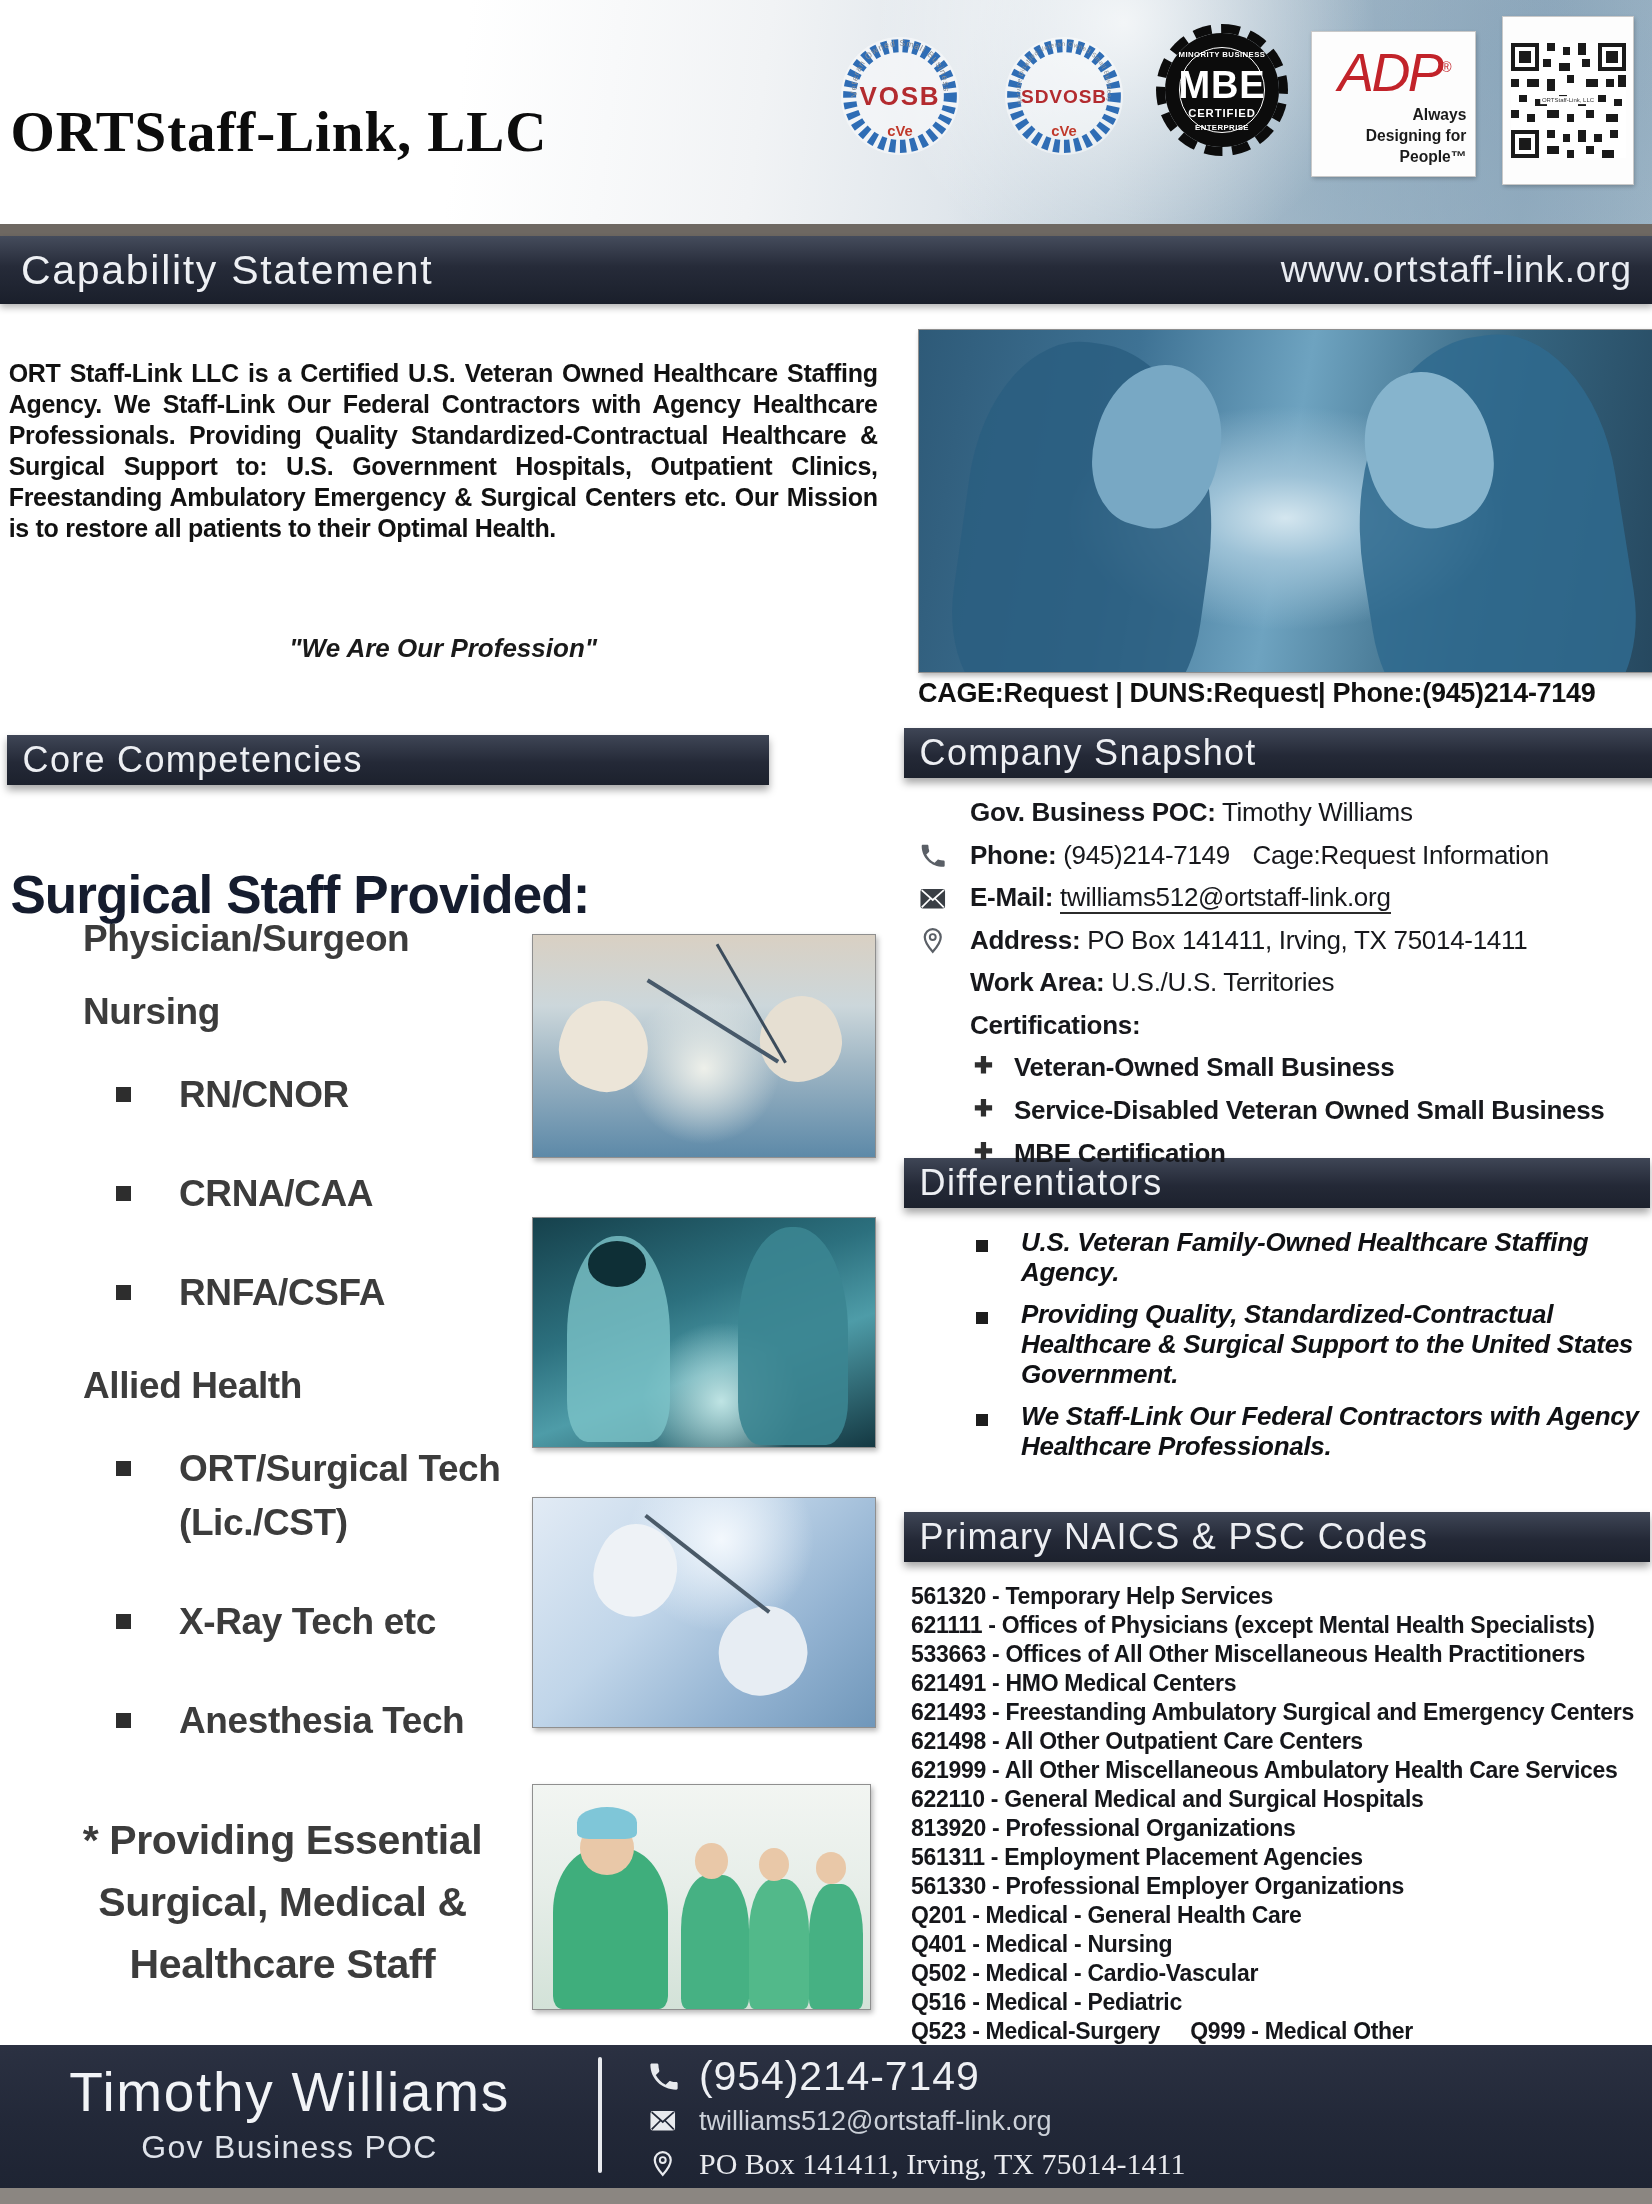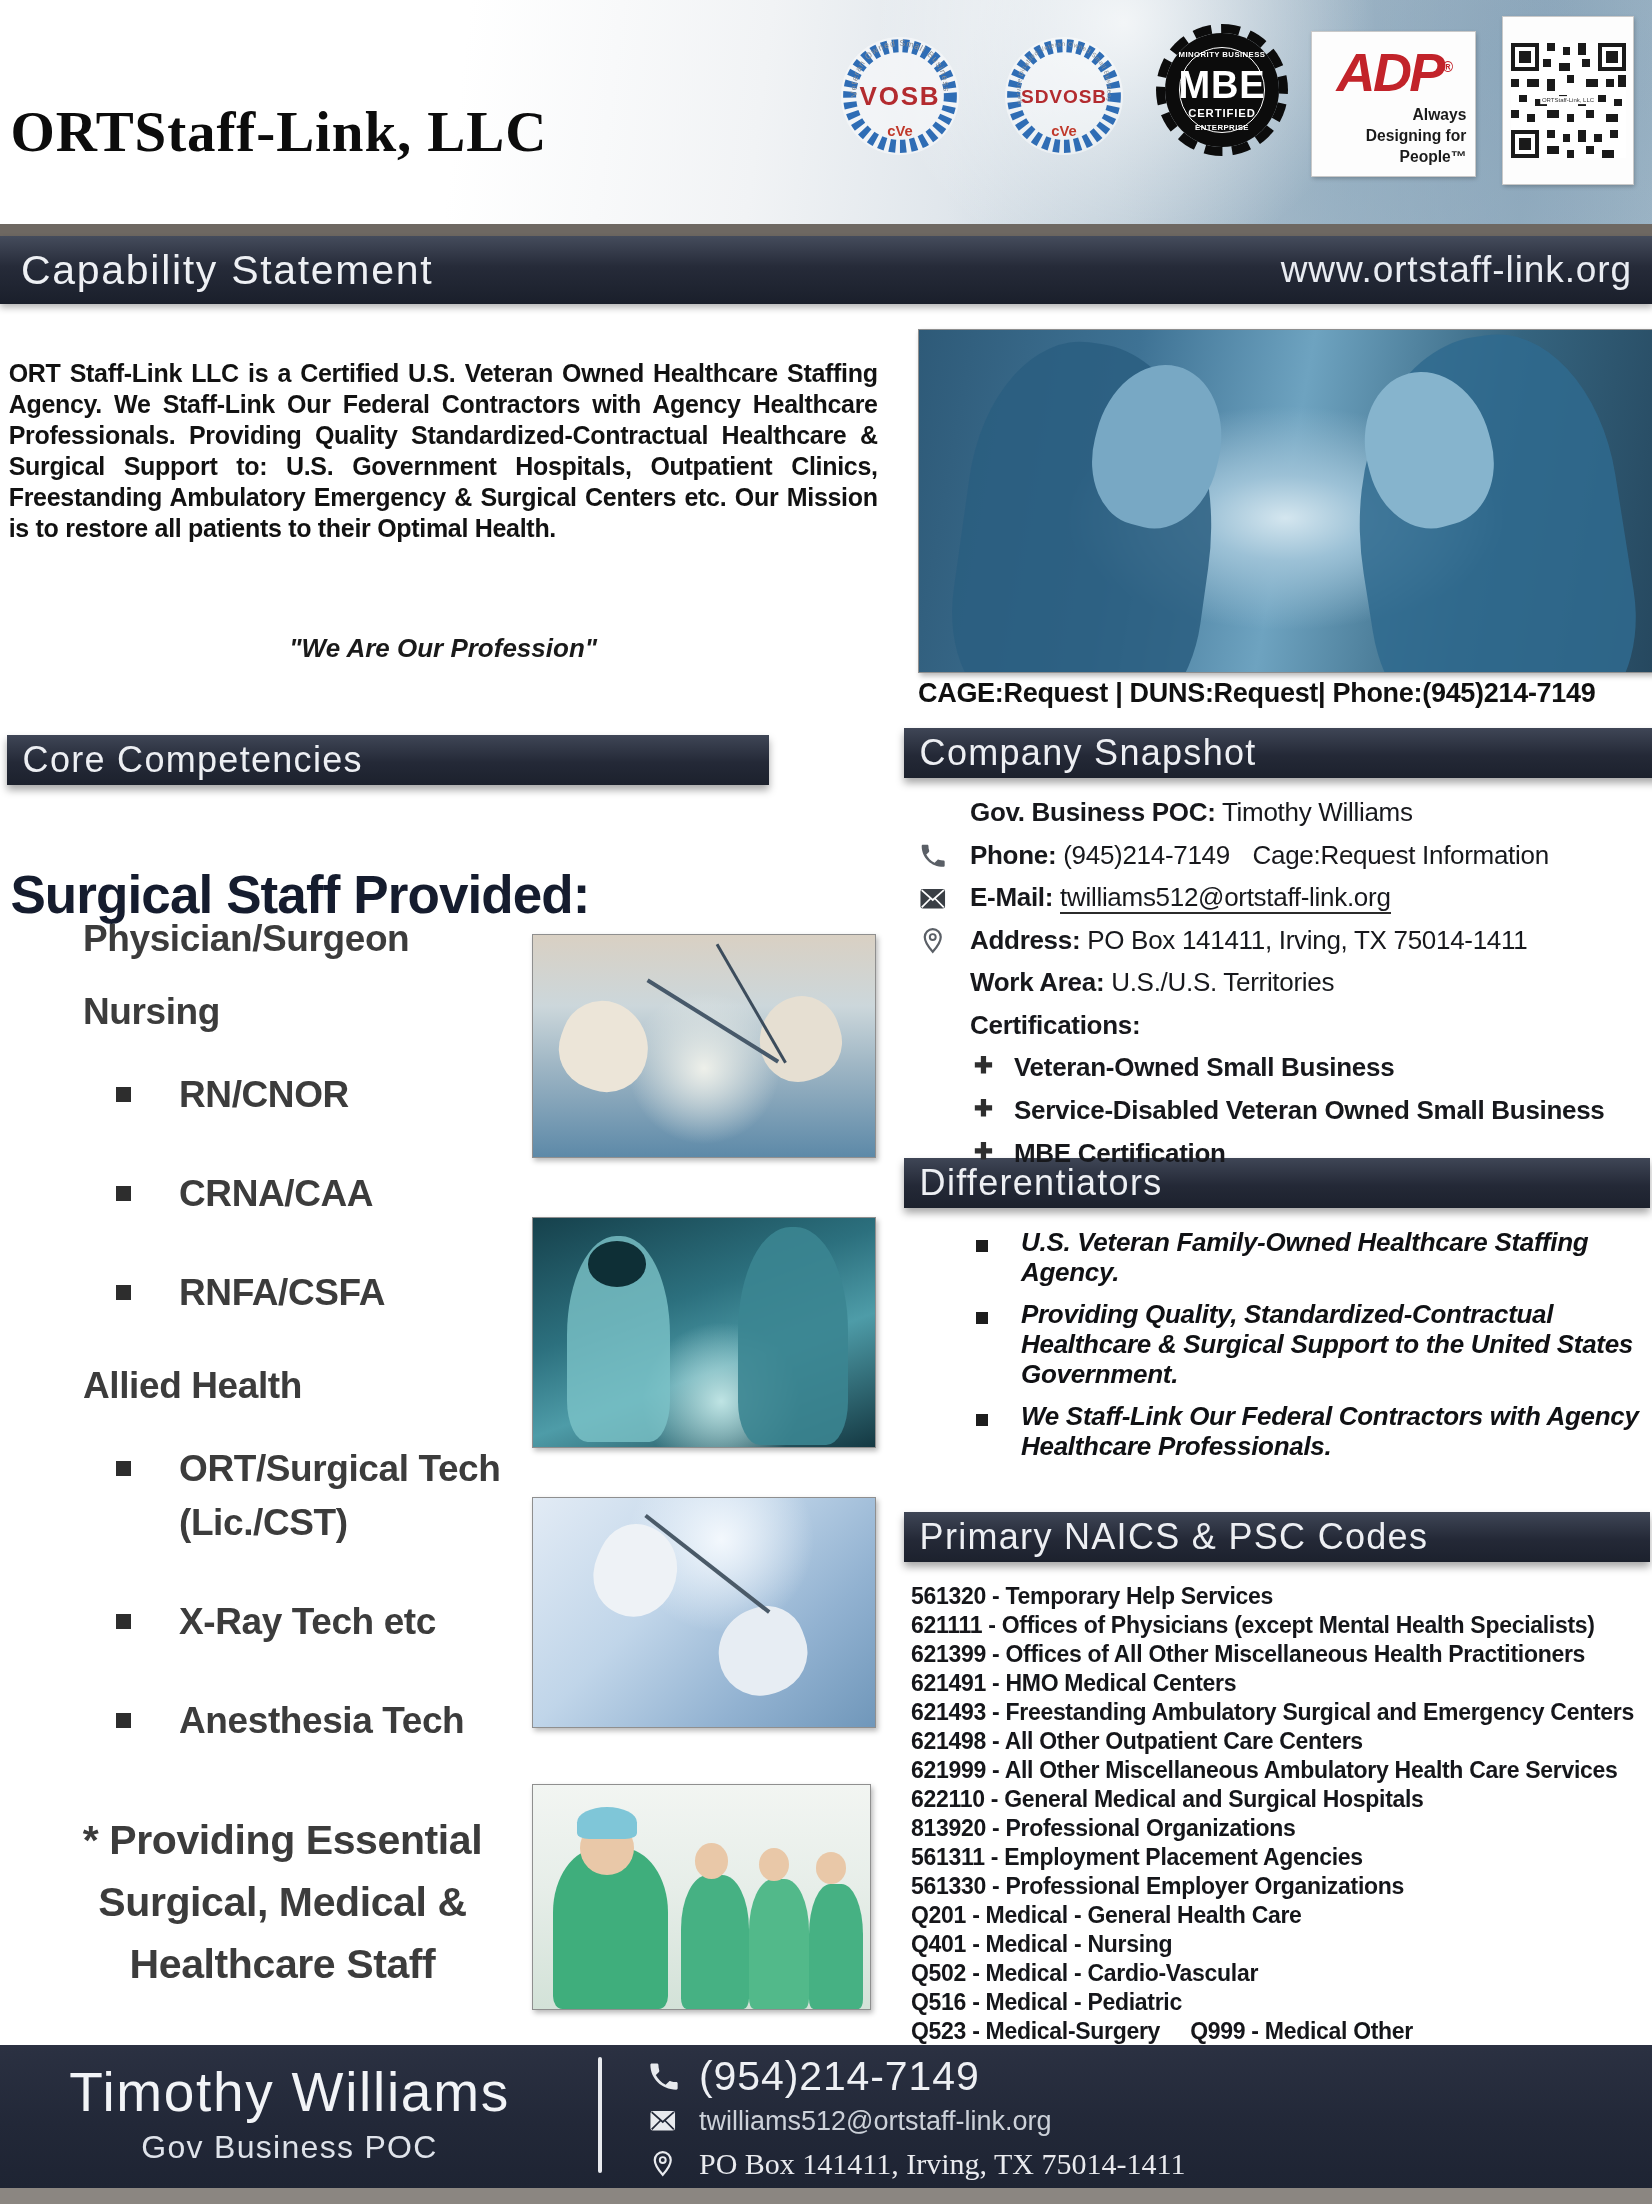--- a/index.html
+++ b/index.html
@@ -26,21 +26,21 @@
     border:9.6px dashed #0c0c0c;box-sizing:border-box;}
   .mbe-ring{position:absolute;inset:22.6px;border:1.7px solid #fff;border-radius:50%;}
   .mbe-txt{position:absolute;left:0;right:0;text-align:center;color:#fff;}
   .mbe-top{top:26px;font-size:7.8px;letter-spacing:0.4px;font-weight:700;}
   .mbe-main{top:40px;font-size:38px;font-weight:900;letter-spacing:0.9px;}
   .mbe-cert{top:83px;font-size:11.3px;font-weight:700;letter-spacing:0.9px;}
   .mbe-ent{top:99px;font-size:7.8px;font-weight:700;letter-spacing:0.4px;}
 
   
   .adp-card{left:1311px;top:31px;width:163px;height:144px;text-align:center;}
-  .adp-logo{margin-top:8.7px;font-size:54px;font-weight:700;font-style:italic;color:#c2232a;letter-spacing:-2.6px;}
+  .adp-logo{margin-top:8.7px;font-size:54px;font-weight:400;font-style:italic;color:#c2232a;letter-spacing:-2.6px;}
   .adp-reg{font-size:14px;vertical-align:super;font-style:normal;}
   .adp-tag{margin:1.7px 8.7px 0 24px;font-size:15.6px;font-weight:600;color:#1b1b1b;text-align:right;line-height:21px;}
 
   
   .qr-card{left:1502px;top:15.6px;width:130px;height:167px;display:flex;align-items:center;justify-content:center;}
   .qr-label{position:absolute;left:50%;top:50%;transform:translate(-50%,-50%);background:#fff;
     font-size:6px;color:#333;padding:0.9px 1.7px;white-space:nowrap;}
 
   
   .cap-strip{position:absolute;left:0;top:224px;width:1653px;height:12px;background:#6e6862;}
@@ -396,21 +396,21 @@
 
         <div class="code-row">
           <span class="code">561320</span> <span class="d">- Temporary Help Services</span>
         </div>
 
         <div class="code-row">
           <span class="code">621111</span> <span class="d">- Offices of Physicians (except Mental Health Specialists)</span>
         </div>
 
         <div class="code-row">
-          <span class="code">621399</span> <span class="d">- Offices of All Other Miscellaneous Health Practitioners</span>
+          <span class="code">533663</span> <span class="d">- Offices of All Other Miscellaneous Health Practitioners</span>
         </div>
 
         <div class="code-row">
           <span class="code">621491</span> <span class="d">- HMO Medical Centers</span>
         </div>
 
         <div class="code-row">
           <span class="code">621493</span> <span class="d">- Freestanding Ambulatory Surgical and Emergency Centers</span>
         </div>
 

